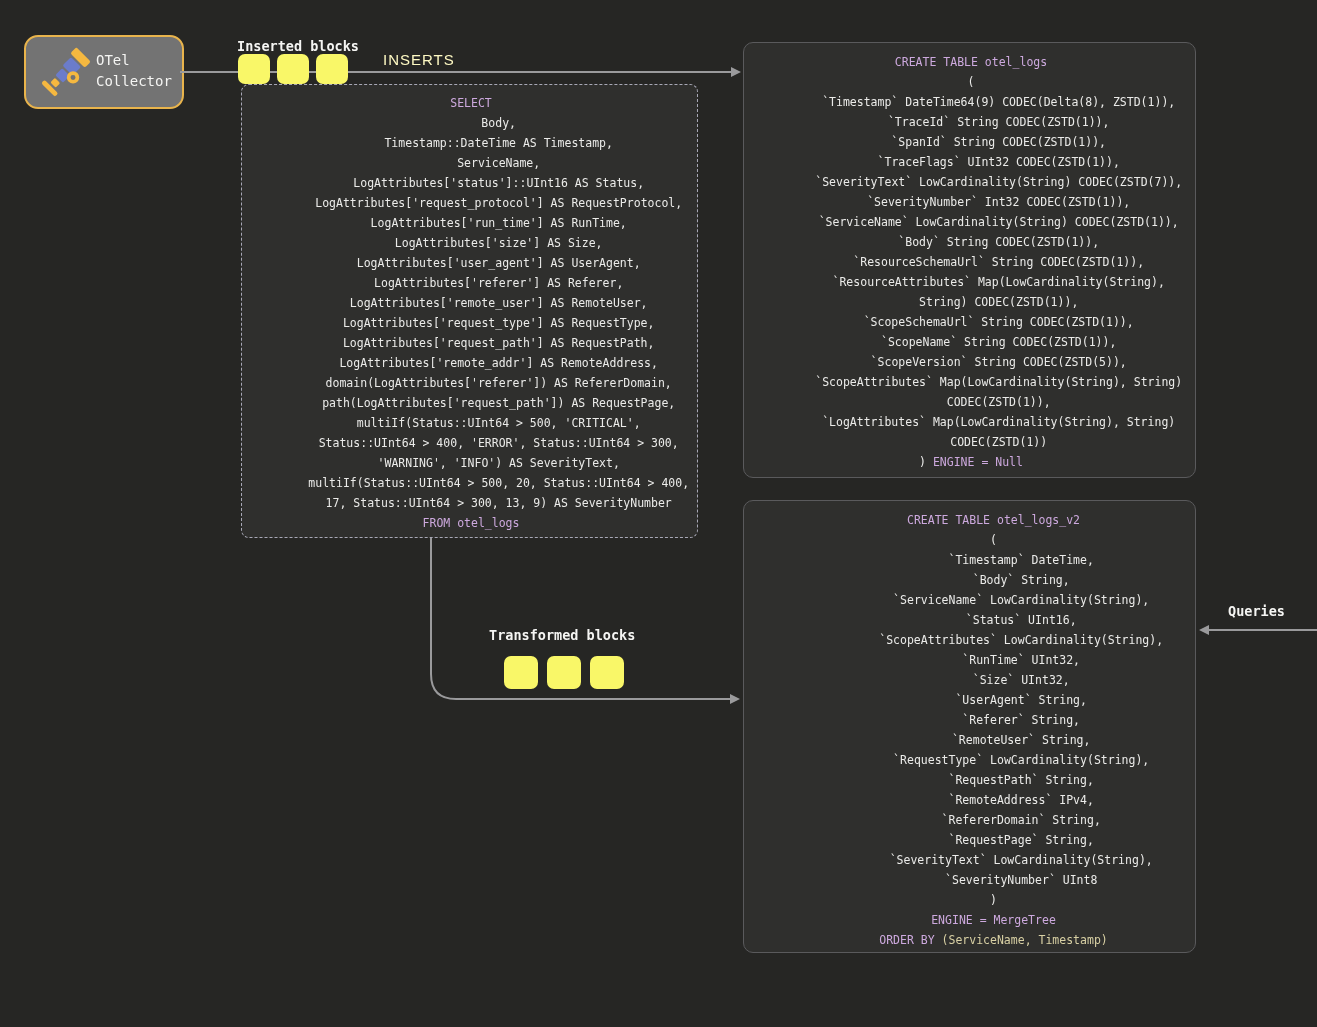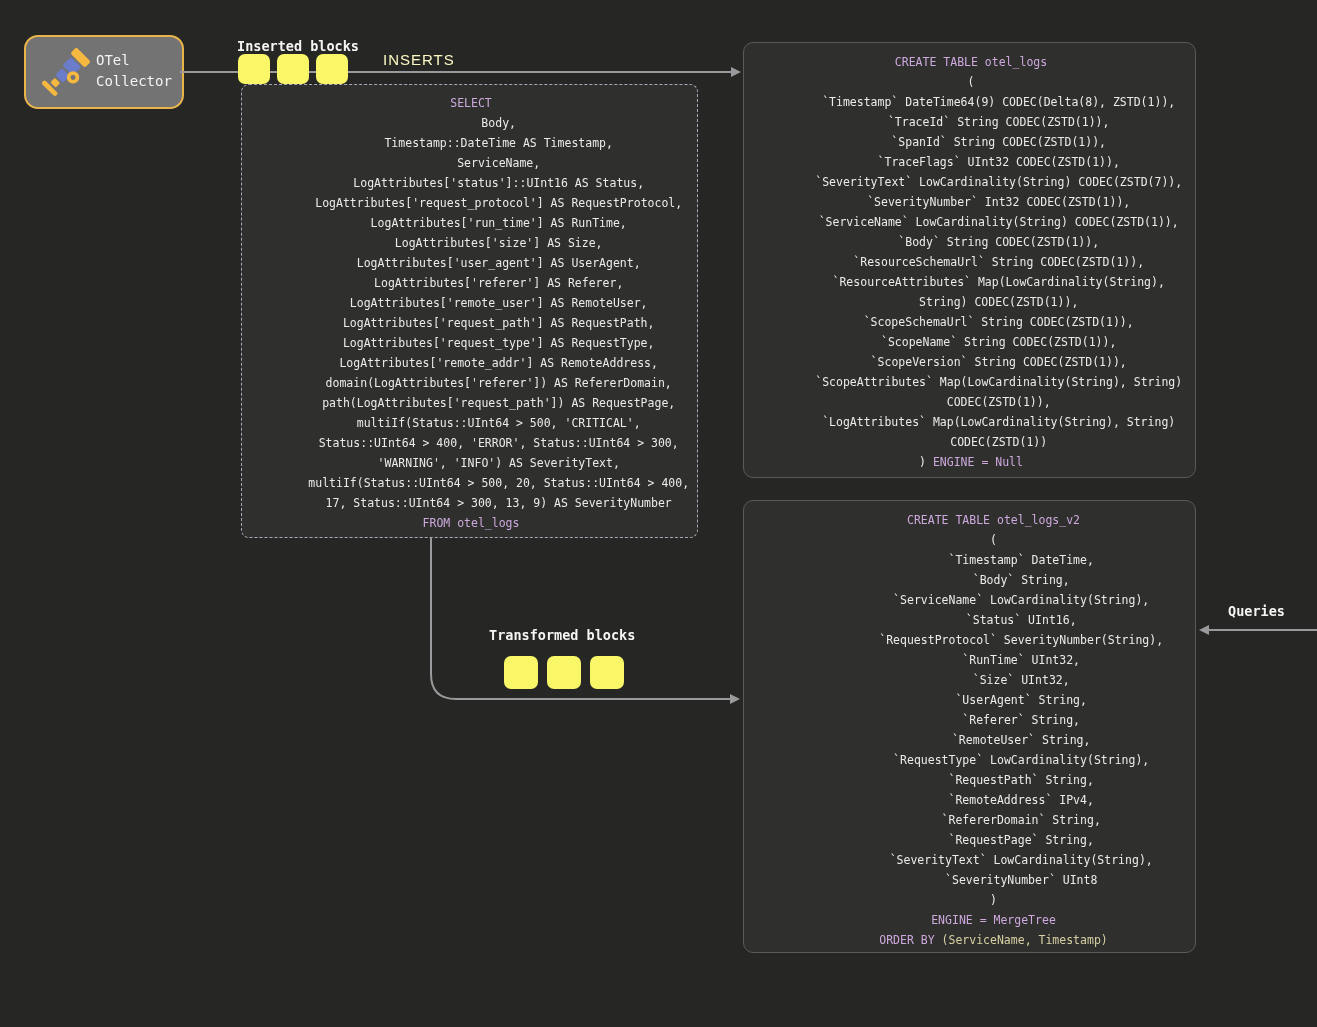--- a/index.html
+++ b/index.html
@@ -79,22 +79,22 @@
         <div class="code-line"><span class="seg-pl">        Body,</span></div>
         <div class="code-line"><span class="seg-pl">        Timestamp::DateTime AS Timestamp,</span></div>
         <div class="code-line"><span class="seg-pl">        ServiceName,</span></div>
         <div class="code-line"><span class="seg-pl">        LogAttributes['status']::UInt16 AS Status,</span></div>
         <div class="code-line"><span class="seg-pl">        LogAttributes['request_protocol'] AS RequestProtocol,</span></div>
         <div class="code-line"><span class="seg-pl">        LogAttributes['run_time'] AS RunTime,</span></div>
         <div class="code-line"><span class="seg-pl">        LogAttributes['size'] AS Size,</span></div>
         <div class="code-line"><span class="seg-pl">        LogAttributes['user_agent'] AS UserAgent,</span></div>
         <div class="code-line"><span class="seg-pl">        LogAttributes['referer'] AS Referer,</span></div>
         <div class="code-line"><span class="seg-pl">        LogAttributes['remote_user'] AS RemoteUser,</span></div>
+        <div class="code-line"><span class="seg-pl">        LogAttributes['request_type'] AS RequestType,</span></div>
         <div class="code-line"><span class="seg-pl">        LogAttributes['request_path'] AS RequestPath,</span></div>
-        <div class="code-line"><span class="seg-pl">        LogAttributes['request_type'] AS RequestType,</span></div>
         <div class="code-line"><span class="seg-pl">        LogAttributes['remote_addr'] AS RemoteAddress,</span></div>
         <div class="code-line"><span class="seg-pl">        domain(LogAttributes['referer']) AS RefererDomain,</span></div>
         <div class="code-line"><span class="seg-pl">        path(LogAttributes['request_path']) AS RequestPage,</span></div>
         <div class="code-line"><span class="seg-pl">        multiIf(Status::UInt64 &gt; 500, 'CRITICAL',</span></div>
         <div class="code-line"><span class="seg-pl">        Status::UInt64 &gt; 400, 'ERROR', Status::UInt64 &gt; 300,</span></div>
         <div class="code-line"><span class="seg-pl">        'WARNING', 'INFO') AS SeverityText,</span></div>
         <div class="code-line"><span class="seg-pl">        multiIf(Status::UInt64 &gt; 500, 20, Status::UInt64 &gt; 400,</span></div>
         <div class="code-line"><span class="seg-pl">        17, Status::UInt64 &gt; 300, 13, 9) AS SeverityNumber</span></div>
         <div class="code-line"><span class="seg-kw">FROM otel_logs</span></div>
       </div>
@@ -110,38 +110,38 @@
         <div class="code-line"><span class="seg-pl">        `TraceFlags` UInt32 CODEC(ZSTD(1)),</span></div>
         <div class="code-line"><span class="seg-pl">        `SeverityText` LowCardinality(String) CODEC(ZSTD(7)),</span></div>
         <div class="code-line"><span class="seg-pl">        `SeverityNumber` Int32 CODEC(ZSTD(1)),</span></div>
         <div class="code-line"><span class="seg-pl">        `ServiceName` LowCardinality(String) CODEC(ZSTD(1)),</span></div>
         <div class="code-line"><span class="seg-pl">        `Body` String CODEC(ZSTD(1)),</span></div>
         <div class="code-line"><span class="seg-pl">        `ResourceSchemaUrl` String CODEC(ZSTD(1)),</span></div>
         <div class="code-line"><span class="seg-pl">        `ResourceAttributes` Map(LowCardinality(String),</span></div>
         <div class="code-line"><span class="seg-pl">        String) CODEC(ZSTD(1)),</span></div>
         <div class="code-line"><span class="seg-pl">        `ScopeSchemaUrl` String CODEC(ZSTD(1)),</span></div>
         <div class="code-line"><span class="seg-pl">        `ScopeName` String CODEC(ZSTD(1)),</span></div>
-        <div class="code-line"><span class="seg-pl">        `ScopeVersion` String CODEC(ZSTD(1)),</span></div>
+        <div class="code-line"><span class="seg-pl">        `ScopeVersion` String CODEC(ZSTD(5)),</span></div>
         <div class="code-line"><span class="seg-pl">        `ScopeAttributes` Map(LowCardinality(String), String)</span></div>
         <div class="code-line"><span class="seg-pl">        CODEC(ZSTD(1)),</span></div>
         <div class="code-line"><span class="seg-pl">        `LogAttributes` Map(LowCardinality(String), String)</span></div>
         <div class="code-line"><span class="seg-pl">        CODEC(ZSTD(1))</span></div>
         <div class="code-line"><span class="seg-pl">) </span><span class="seg-kw">ENGINE = Null</span></div>
       </div>
   </div>
 
   <div class="panel solid" style="left:743px;top:500px;width:453px;height:453px;padding-left:45px;">
     <div class="code" style="padding-top:9px;">
         <div class="code-line"><span class="seg-kw">CREATE TABLE otel_logs_v2</span></div>
         <div class="code-line"><span class="seg-pl">(</span></div>
         <div class="code-line"><span class="seg-pl">        `Timestamp` DateTime,</span></div>
         <div class="code-line"><span class="seg-pl">        `Body` String,</span></div>
         <div class="code-line"><span class="seg-pl">        `ServiceName` LowCardinality(String),</span></div>
         <div class="code-line"><span class="seg-pl">        `Status` UInt16,</span></div>
-        <div class="code-line"><span class="seg-pl">        `RequestProtocol` SeverityNumber(String),</span></div>
+        <div class="code-line"><span class="seg-pl">        `ScopeAttributes` LowCardinality(String),</span></div>
         <div class="code-line"><span class="seg-pl">        `RunTime` UInt32,</span></div>
         <div class="code-line"><span class="seg-pl">        `Size` UInt32,</span></div>
         <div class="code-line"><span class="seg-pl">        `UserAgent` String,</span></div>
         <div class="code-line"><span class="seg-pl">        `Referer` String,</span></div>
         <div class="code-line"><span class="seg-pl">        `RemoteUser` String,</span></div>
         <div class="code-line"><span class="seg-pl">        `RequestType` LowCardinality(String),</span></div>
         <div class="code-line"><span class="seg-pl">        `RequestPath` String,</span></div>
         <div class="code-line"><span class="seg-pl">        `RemoteAddress` IPv4,</span></div>
         <div class="code-line"><span class="seg-pl">        `RefererDomain` String,</span></div>
         <div class="code-line"><span class="seg-pl">        `RequestPage` String,</span></div>

